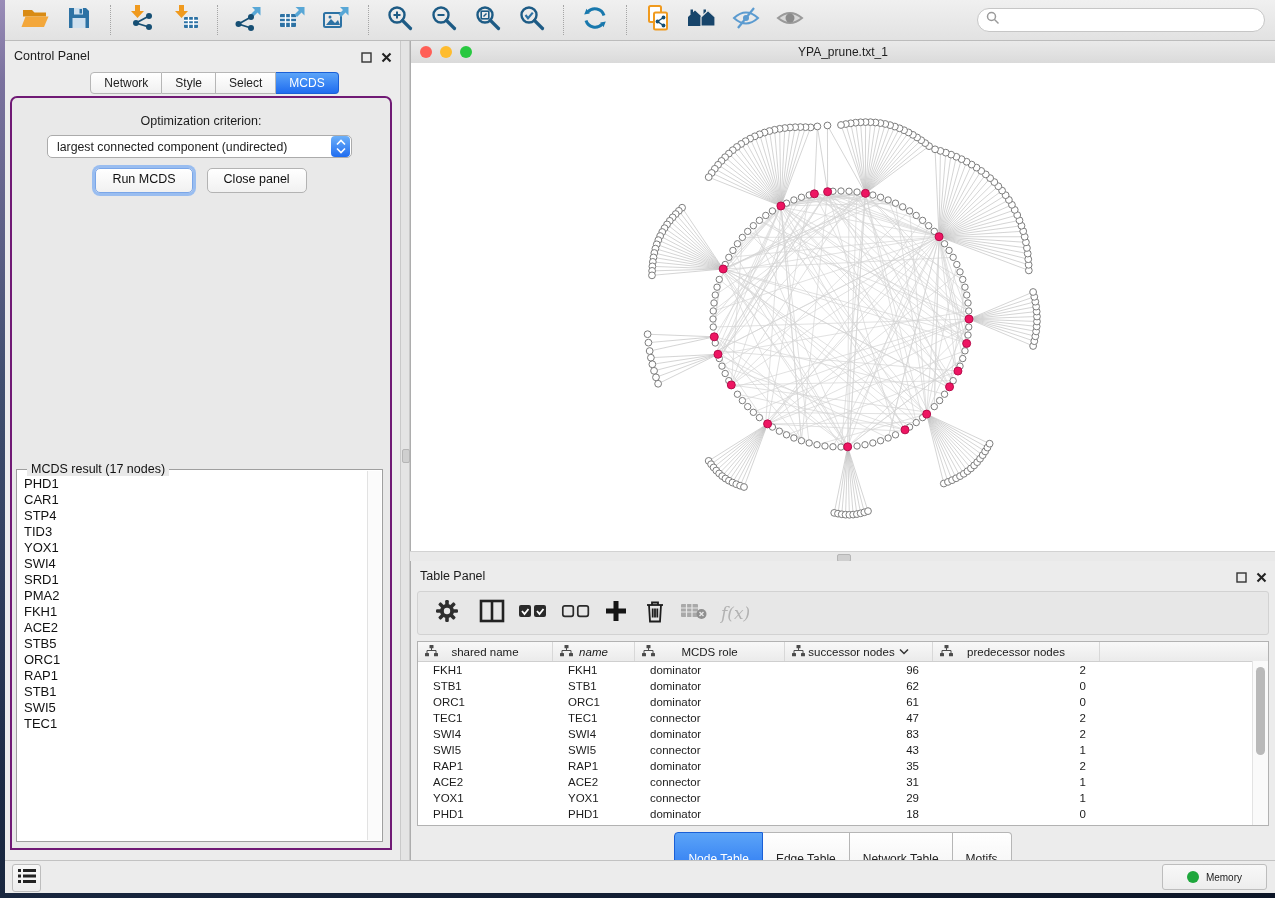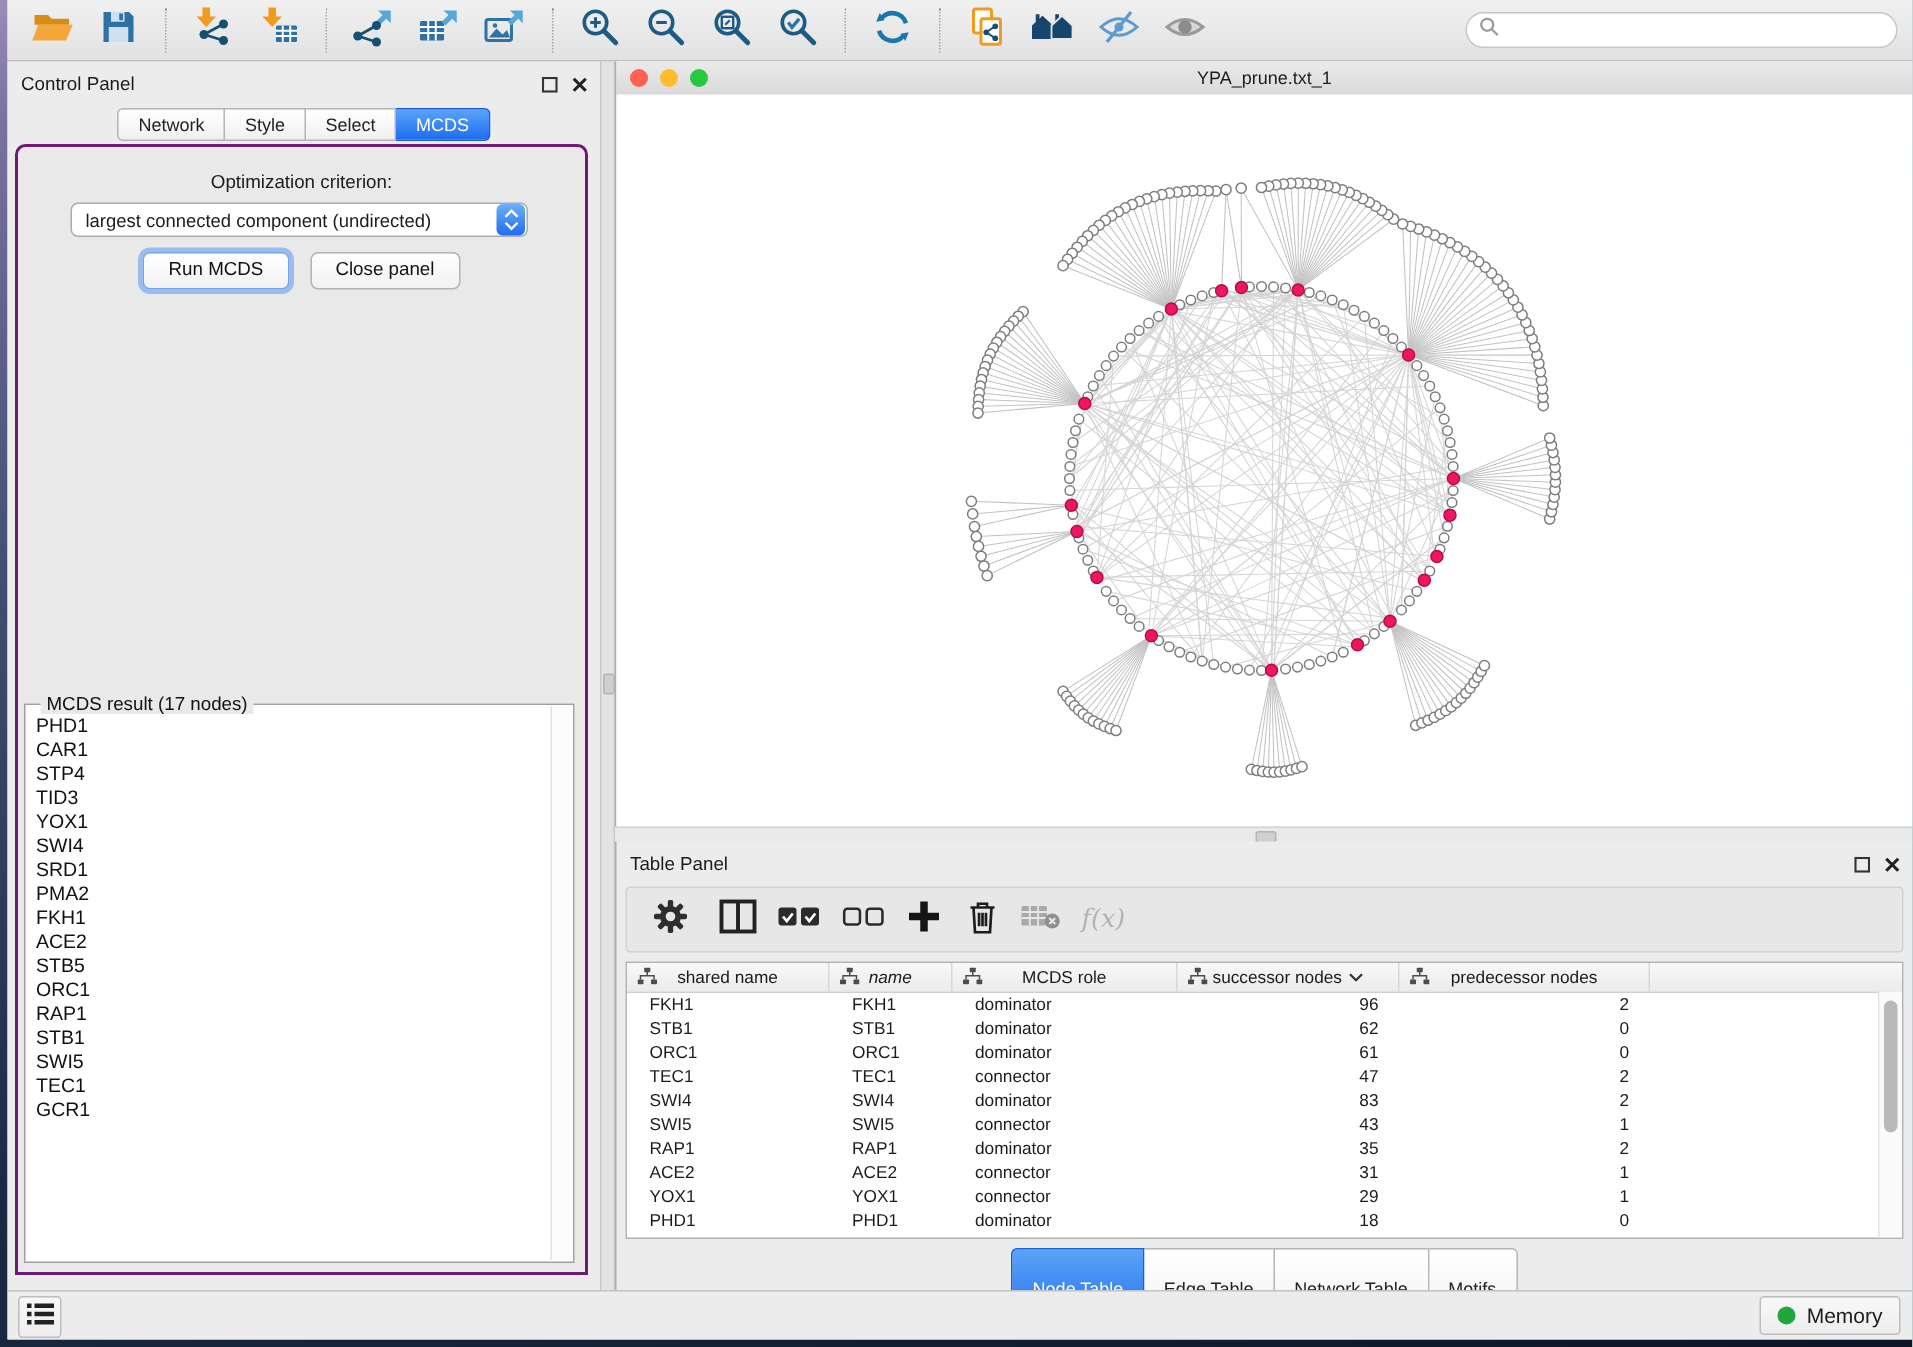--- a/index.html
+++ b/index.html
@@ -16,21 +16,21 @@
   .tsep{width:0;height:30px;border-left:1px dotted #a5a5a5;margin:0 7px;flex:0 0 auto;}
   .search{margin-left:auto;width:288px;height:24px;background:#fff;border:1px solid #c6c6c6;
     border-radius:13px;display:flex;align-items:center;padding:0 8px;box-sizing:border-box;gap:5px;}
   .search input{border:none;outline:none;flex:1;font-size:12px;font-family:"Liberation Sans",sans-serif;background:transparent;}
 
   
   .cp{position:absolute;left:0;top:41px;width:395px;height:819px;background:#ececec;}
   .cp-titlerow{position:absolute;left:0;top:0;width:100%;height:28px;}
   .panel-title{position:absolute;left:9px;top:8px;font-size:12.5px;color:#1b1b1b;}
   .winbtns{position:absolute;right:8px;top:8px;display:flex;gap:9px;align-items:center;}
-  .cp-tabs{position:absolute;left:0;top:31px;width:100%;display:flex;justify-content:center;text-align:center;}
+  .cp-tabs{position:absolute;left:12px;top:31px;width:100%;display:flex;justify-content:center;text-align:center;}
   .tab{height:20px;line-height:20px;padding:0 13px;font-size:12px;background:linear-gradient(#ffffff,#f0f0f0);
     border:1px solid #b6b6b6;border-left-width:0;color:#222;}
   .tab:first-child{border-left-width:1px;border-radius:4px 0 0 4px;}
   .tab:last-child{border-radius:0 4px 4px 0;}
   .tab.active{background:linear-gradient(#5ba4f8,#1f6cf0);border-color:#1a5fd6;color:#fff;}
   .cp-body{position:absolute;left:5px;right:8px;top:55px;bottom:10px;background:#e9e9e9;
     border:2px solid #701a75;border-radius:7px 7px 0 0;}
   .opt-label{position:absolute;top:16px;width:100%;text-align:center;font-size:12.5px;}
   .selectbox{position:absolute;left:35px;right:38px;top:37px;height:23px;background:#fff;
     border:1px solid #ababab;border-radius:5px;display:flex;align-items:center;box-sizing:border-box;}
@@ -82,22 +82,22 @@
   .tab2{height:21px;line-height:21px;padding:16px 13px;font-size:12px;background:linear-gradient(#ffffff,#f0f0f0);
     border:1px solid #b6b6b6;border-left-width:0;color:#222;}
   .tab2:first-child{border-left-width:1px;border-radius:4px 0 0 4px;}
   .tab2:last-child{border-radius:0 4px 4px 0;}
   .tab2.active{background:linear-gradient(#5ba4f8,#1f6cf0);border-color:#1a5fd6;color:#fff;}
 
   
   .statusbar{position:absolute;left:0;bottom:0;width:100%;height:33px;background:#ececec;border-top:1px solid #c2c2c2;box-sizing:border-box;}
   .sbtn{position:absolute;left:7px;top:3px;width:27px;height:26px;background:linear-gradient(#f8f8f8,#ededed);
     border:1px solid #bdbdbd;border-radius:3px;display:flex;align-items:center;justify-content:center;}
-  .membtn{position:absolute;right:8px;top:3px;height:26px;padding:0 11px;background:linear-gradient(#f8f8f8,#ededed);
-    border:1px solid #bdbdbd;border-radius:3px;display:flex;align-items:center;gap:7px;font-size:14px;box-sizing:border-box;}
+  .membtn{position:absolute;right:8px;top:3px;height:26px;padding:0 24px;background:linear-gradient(#f8f8f8,#ededed);
+    border:1px solid #bdbdbd;border-radius:3px;display:flex;align-items:center;gap:7px;font-size:10px;box-sizing:border-box;}
   .dot{width:12px;height:12px;border-radius:50%;background:#1ea73c;}
 </style>
 </head>
 <body>
 
 <div class="screen">
   <div class="app">
 
     <div class="toolbar">
       <div class="tbtn">
@@ -292,21 +292,20 @@
               <div class="mcds-item">SRD1</div>
               <div class="mcds-item">PMA2</div>
               <div class="mcds-item">FKH1</div>
               <div class="mcds-item">ACE2</div>
               <div class="mcds-item">STB5</div>
               <div class="mcds-item">ORC1</div>
               <div class="mcds-item">RAP1</div>
               <div class="mcds-item">STB1</div>
               <div class="mcds-item">SWI5</div>
               <div class="mcds-item">TEC1</div>
-              <div class="mcds-item">GCR1</div>
             </div>
           <div class="vtrack"></div>
         </div>
       </div>
     </div>
 
     <div class="v-split">
         <div class="v-grip"></div>
       </div>
 

